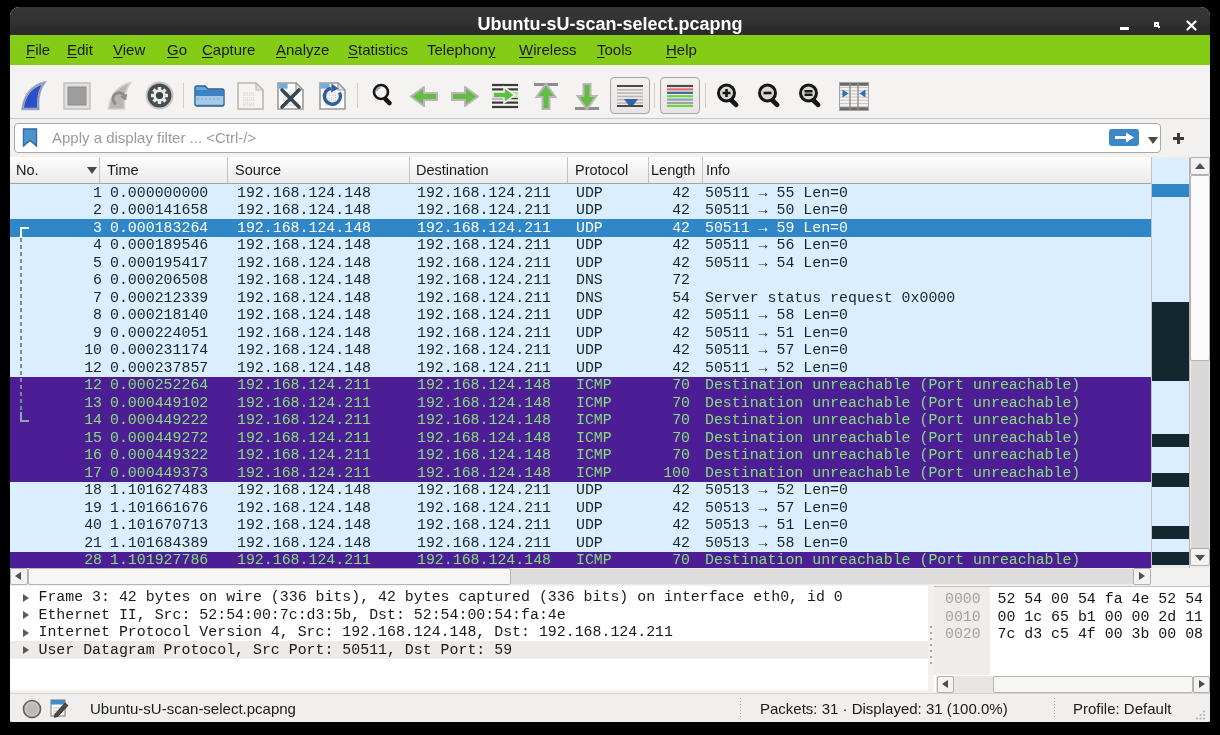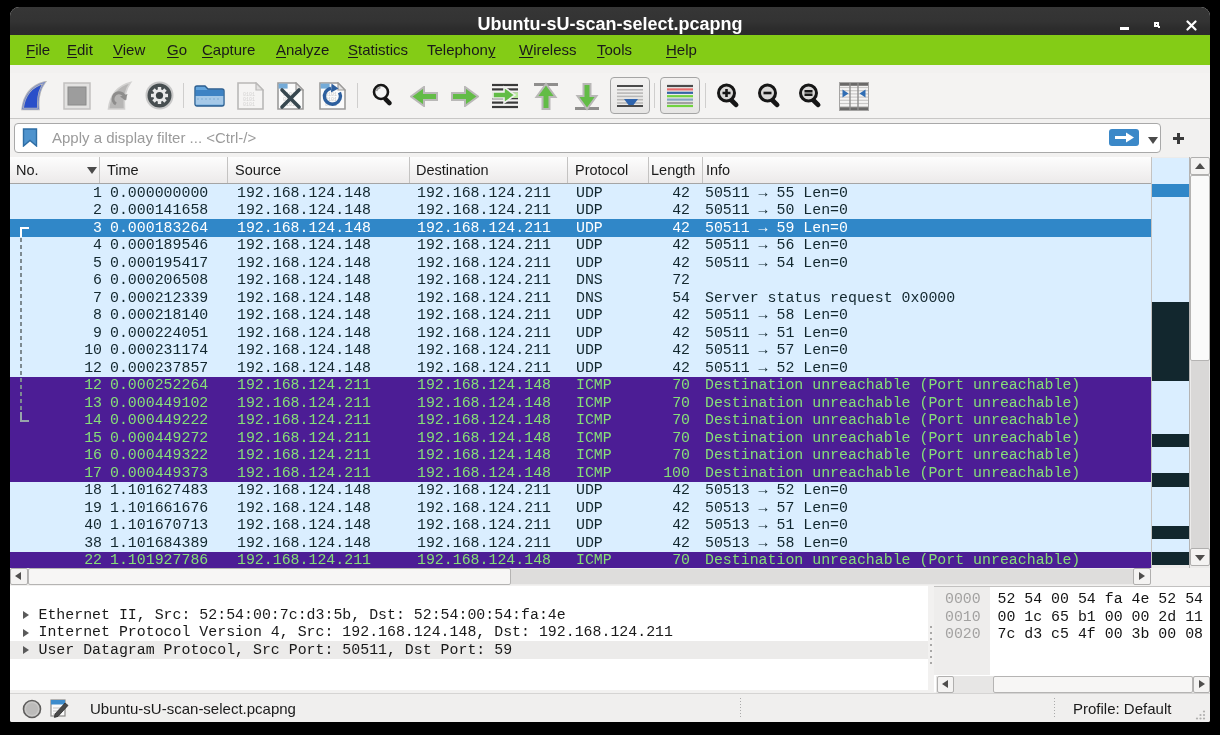--- a/index.html
+++ b/index.html
@@ -435,30 +435,30 @@
 <div class="prow u" style="top:509.5px;height:17.5px">
       <span class="c no">40</span>
       <span class="c tm">1.101670713</span>
       <span class="c src">192.168.124.148</span>
       <span class="c dst">192.168.124.211</span>
       <span class="c pr">UDP</span>
       <span class="c ln">42</span>
       <span class="c inf">50513 → 51 Len=0</span>
     </div>
 <div class="prow u" style="top:527px;height:17.5px">
-      <span class="c no">38</span>
+      <span class="c no">21</span>
       <span class="c tm">1.101684389</span>
       <span class="c src">192.168.124.148</span>
       <span class="c dst">192.168.124.211</span>
       <span class="c pr">UDP</span>
       <span class="c ln">42</span>
       <span class="c inf">50513 → 58 Len=0</span>
     </div>
 <div class="prow i" style="top:544.5px;height:16.5px">
-      <span class="c no">22</span>
+      <span class="c no">28</span>
       <span class="c tm">1.101927786</span>
       <span class="c src">192.168.124.211</span>
       <span class="c dst">192.168.124.148</span>
       <span class="c pr">ICMP</span>
       <span class="c ln">70</span>
       <span class="c inf">Destination unreachable (Port unreachable)</span>
     </div>
 <div class="abs" style="left:10px;top:220px;width:9px;height:2px;background:#fff"></div>
     <div class="abs" style="left:10px;top:220px;width:2px;height:9.5px;background:#fff"></div>
     <div class="abs" style="left:10px;top:231px;width:2px;height:174px;background-image:repeating-linear-gradient(#7d8a91 0 4px,transparent 4px 7px)"></div>
@@ -486,20 +486,24 @@
     <div class="sbtn" style="left:1180px;top:541px;width:20px;height:18px"></div>
     <div class="tri" style="left:1185px;top:548px;border-left:5px solid transparent;border-right:5px solid transparent;border-top:6px solid #4f4e4d"></div>
 <div class="abs" style="left:0;top:561px;width:1141px;height:17px;background:#ecebea"></div>
     <div class="sbtn" style="left:0px;top:561px;width:18px;height:17px"></div>
     <div class="tri" style="left:5px;top:565px;border-top:4.5px solid transparent;border-bottom:4.5px solid transparent;border-right:6px solid #4f4e4d"></div>
     <div class="abs" style="left:18px;top:561px;width:483px;height:17px;background:#f7f6f5;border:1px solid #b5b4b3;border-radius:2px"></div>
     <div class="abs" style="left:501px;top:562px;width:622px;height:15px;background:#dedddc"></div>
     <div class="sbtn" style="left:1123px;top:561px;width:18px;height:17px"></div>
     <div class="tri" style="left:1129px;top:565px;border-top:4.5px solid transparent;border-bottom:4.5px solid transparent;border-left:6px solid #4f4e4d"></div>
 <div class="dpane">
+      <div class="drow" style="top:2.5px;">
+        <div class="dtri"></div>
+        <span class="dtxt">Frame 3: 42 bytes on wire (336 bits), 42 bytes captured (336 bits) on interface eth0, id 0</span>
+      </div>
       <div class="drow" style="top:20px;">
         <div class="dtri"></div>
         <span class="dtxt">Ethernet II, Src: 52:54:00:7c:d3:5b, Dst: 52:54:00:54:fa:4e</span>
       </div>
       <div class="drow" style="top:37.5px;">
         <div class="dtri"></div>
         <span class="dtxt">Internet Protocol Version 4, Src: 192.168.124.148, Dst: 192.168.124.211</span>
       </div>
       <div class="drow" style="top:55px;background:#ecebea;">
         <div class="dtri"></div>
@@ -532,20 +536,21 @@
         <rect x="1" y="2" width="14" height="4.5" fill="#3e8ccc"></rect>
         <g stroke="#c5c4c3" stroke-width="1">
           <line x1="3" y1="10" x2="13" y2="10"></line>
           <line x1="3" y1="13" x2="13" y2="13"></line>
           <line x1="3" y1="16" x2="10" y2="16"></line>
         </g>
         <path d="M5 16 L15 5 l3 2.4 -10 11 -3.6 1 Z" fill="#4a4a4a" stroke="#2e2e2e" stroke-width="0.8"></path>
       </svg>
       <span class="abs" style="left:80px;top:6px">Ubuntu-sU-scan-select.pcapng</span>
       <div class="dotsep" style="left:730px"></div>
+      <span class="abs" style="left:750px;top:6px">Packets: 31 · Displayed: 31 (100.0%)</span>
       <div class="dotsep" style="left:1044px"></div>
       <span class="abs" style="left:1063px;top:6px">Profile: Default</span>
       <svg class="abs" style="left:1183px;top:16px" width="13" height="10" viewBox="0 0 13 10">
         <g fill="#b1b0af">
           <circle cx="11" cy="1.5" r="1.1"></circle>
           <circle cx="11" cy="5" r="1.1"></circle>
           <circle cx="11" cy="8.5" r="1.1"></circle>
           <circle cx="7.5" cy="5" r="1.1"></circle>
           <circle cx="7.5" cy="8.5" r="1.1"></circle>
           <circle cx="4" cy="8.5" r="1.1"></circle>

